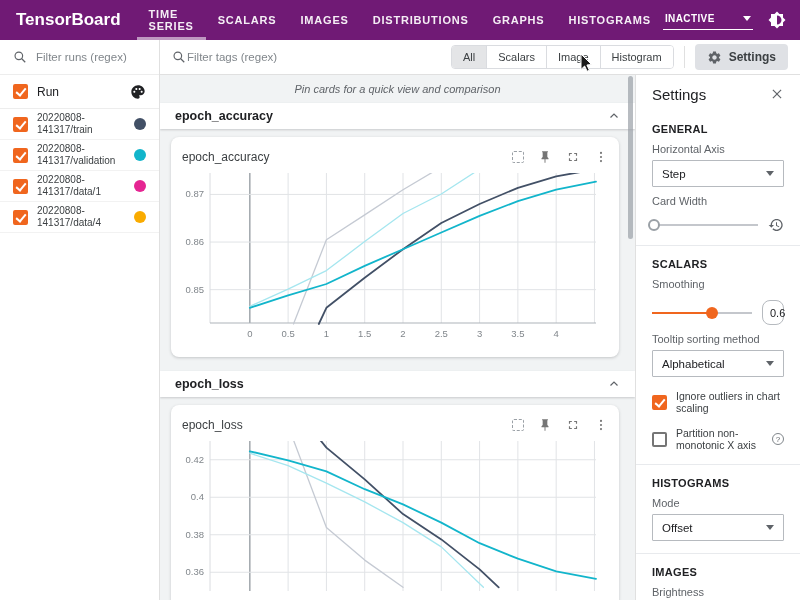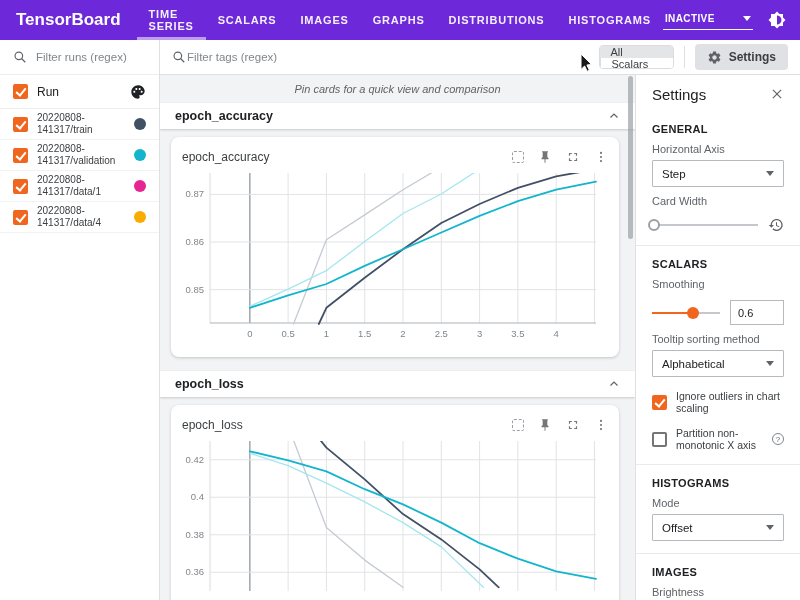--- a/index.html
+++ b/index.html
@@ -1,20 +1,20 @@
 <!DOCTYPE html>
 <html><head>
 <meta charset="utf-8">
 <style>
   * { box-sizing: border-box; margin: 0; padding: 0; }
   html,body { width:800px; height:600px; overflow:hidden; }
   body { font-family:"Liberation Sans", sans-serif; background:#f1f3f4; position:relative; }
 
   
-  .header { position:absolute; top:0; left:0; width:800px; height:40px; background:#6d28d9;
+  .header { position:absolute; top:0; left:0; width:800px; height:40px; background:#701a75;
             display:flex; align-items:center; color:#fff; z-index:20; }
   .brand { font-size:17px; font-weight:bold; padding:0 16px; }
   .tabs { display:flex; height:40px; }
   .tab { display:flex; align-items:center; padding:0 12px; font-size:11px; font-weight:bold;
          letter-spacing:.8px; color:rgba(255,255,255,.93); cursor:pointer; }
   .tab.active { box-shadow: inset 0 -3px 0 rgba(255,255,255,.55); }
   .hright { margin-left:auto; display:flex; align-items:center; gap:15px; padding-right:16px; }
   .reload { display:flex; align-items:center; justify-content:space-between; width:90px;
             border-bottom:1px solid #fff; padding:2px 2px 5px 2px; font-size:10px; font-weight:bold;
             letter-spacing:.4px; cursor:pointer; }
@@ -35,21 +35,21 @@
   .dot { width:12px; height:12px; border-radius:50%; margin-left:auto; flex:none; }
   .cb { width:15px; height:15px; border:2px solid #757575; border-radius:2px; flex:none; position:relative; background:#fff; cursor:pointer; }
   .cb.on { background:#f0661e; border-color:#f0661e; }
   .cb.on::after { content:""; position:absolute; left:3.4px; top:0.2px; width:4px; height:8px;
                   border:solid #fff; border-width:0 2px 2px 0; transform:rotate(40deg); }
 
   
   .toolbar { position:absolute; top:40px; left:160px; right:0; height:35px; background:#fff;
              border-bottom:1px solid #e0e0e0; display:flex; align-items:center; padding:0 12px; z-index:10; }
   .pillgroup { margin-left:auto; display:flex; border:1px solid #dadce0; border-radius:4px; height:24px;
-               overflow:hidden; background:#fff;flex-direction:column; }
+               overflow:hidden; background:#fff; }
   .pill { display:flex; align-items:center; padding:0 11px; font-size:11px; color:#3c4043;
           border-left:1px solid #dadce0; cursor:pointer; background:#fff; }
   .pill:first-child { border-left:none; }
   .pill.sel { background:#e4e5e7; }
   .tdiv { width:1px; height:22px; background:#e0e0e0; margin:0 10px; }
   .settings-btn { display:flex; align-items:center; gap:7px; background:#dfe1e5; border-radius:4px;
                   height:26px; padding:0 12px; font-size:12px; color:#3c4043; font-weight:bold; cursor:pointer; }
   .settings-btn svg { width:15px; height:15px; fill:#5f6368; }
 
   
@@ -86,42 +86,42 @@
                justify-content:space-between; padding:0 9px; font-size:11.5px; color:#202124; cursor:pointer; }
   .gcaret { width:0; height:0; border-left:4px solid transparent; border-right:4px solid transparent;
             border-top:5px solid #5f6368; }
   .sliderrow { display:flex; align-items:center; gap:10px; margin:10px 0 4px; }
   .slider { flex:1; height:14px; position:relative; cursor:pointer; }
   .slider .track { position:absolute; top:6px; left:0; right:0; height:2px; background:#c4c7cc; }
   .slider .fill { position:absolute; top:6px; left:0; height:2px; background:#f0661e; }
   .slider .knob { position:absolute; top:1px; width:12px; height:12px; border-radius:50%; background:#f0661e;
                   transform:translateX(-50%); }
   .slider.empty .knob { background:#fff; border:2px solid #9aa0a6; width:12px; height:12px; }
-  .valuebox { width:54px; height:25px; border:1px solid #b6babf; border-radius:0; font-size:11px;
+  .valuebox { width:22px; height:25px; border:1px solid #b6babf; border-radius:8px; font-size:11px;
               color:#202124; display:flex; align-items:center; padding-left:7px; }
   .cbrow { display:flex; align-items:center; gap:9px; margin:13px 0; }
   .cbrow .l { font-size:10.5px; color:#3c4043; }
   .pdiv { border-top:1px solid #e8eaed; margin:12px -16px; }
   .resicon { width:16px; height:16px; fill:#5f6368; flex:none; cursor:pointer; }
   .qicon { width:12px; height:12px; border:1px solid #80868b; border-radius:50%; color:#5f6368; font-size:8px;
            display:flex; align-items:center; justify-content:center; flex:none; }
 
   .cursor { position:absolute; left:580px; top:53px; z-index:99; pointer-events:none; }
 </style>
 </head>
 <body>
 
 <div class="header">
   <div class="brand">TensorBoard</div>
   <nav class="tabs" id="tabs">
       <div class="tab active">TIME SERIES</div>
       <div class="tab">SCALARS</div>
       <div class="tab">IMAGES</div>
+      <div class="tab">DISTRIBUTIONS</div>
       <div class="tab">GRAPHS</div>
-      <div class="tab">DISTRIBUTIONS</div>
       <div class="tab">HISTOGRAMS</div>
     </nav>
   <div class="hright">
     <div class="reload">
       <span>INACTIVE</span>
       <span class="wcaret"></span>
     </div>
     <svg class="hicon" viewBox="0 0 24 24">
         <path d="M20 15.31L23.31 12 20 8.69V4h-4.69L12 .69 8.69 4H4v4.69L.69 12 4 15.31V20h4.69L12 23.31 15.31 20H20v-4.69zM12 18V6c3.31 0 6 2.69 6 6s-2.69 6-6 6z"></path>
       </svg>

